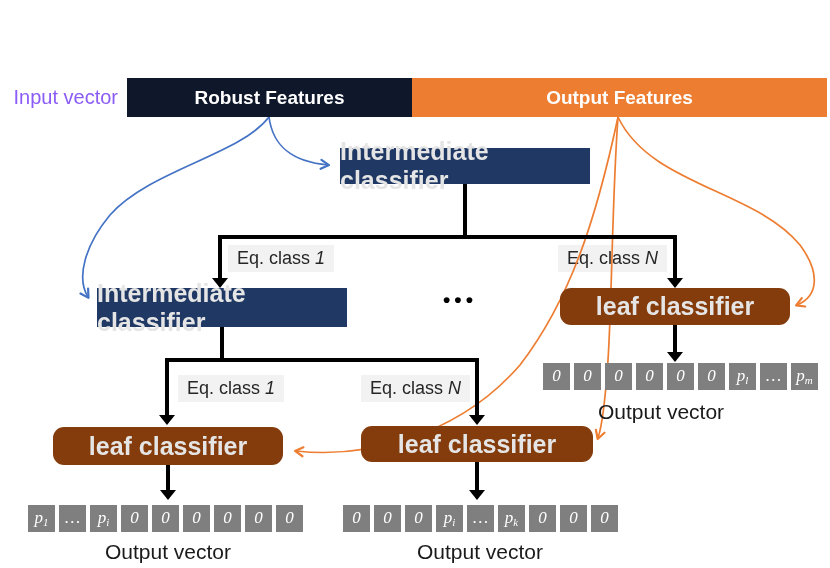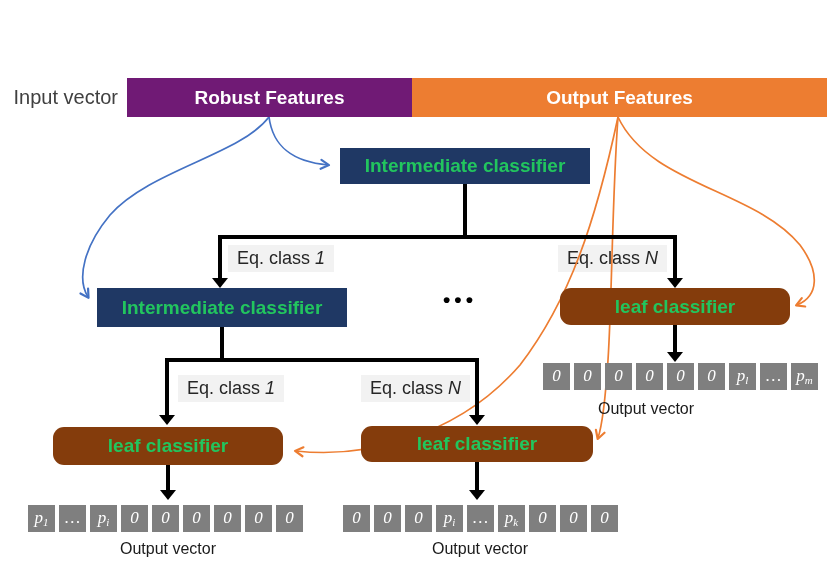--- a/index.html
+++ b/index.html
@@ -10,33 +10,33 @@
   
   .lbl-layer{position:absolute;inset:0;z-index:1;padding-left:24px;}
   #arrows{position:absolute;left:0;top:0;z-index:2;}
   .box-layer{position:absolute;inset:0;z-index:3;pointer-events:none;}
   .box-layer > *{pointer-events:auto;}
 
   
   .input-label{
     position:absolute;left:0;top:78px;width:118px;height:39px;
     display:flex;align-items:center;justify-content:flex-end;
-    font-size:20px;color:#404040;
+    font-size:20px;color:#8b5cf6;
   }
   .seg{
     position:absolute;top:78px;height:39px;display:flex;align-items:center;
     justify-content:center;color:#fff;font-weight:bold;font-size:19px;
   }
-  .seg-blue{left:127px;width:285px;background:#701a75;}
+  .seg-blue{left:127px;width:285px;background:#0f172a;}
   .seg-orange{left:412px;width:415px;background:#ED7D31;}
 
   
   .node{
     position:absolute;display:flex;align-items:center;justify-content:center;
-    color:#22c55e;font-weight:bold;font-size:19px;
+    color:#e5e5e5;font-weight:bold;font-size:25px;
   }
   .navy{background:#1F3864;}
   .brown{background:#843C0C;border-radius:11px;}
   #node-root{left:340px;top:148px;width:250px;height:36px;}
   #node-mid{left:97px;top:288px;width:250px;height:39px;}
   #node-leaf-right{left:560px;top:288px;width:230px;height:37px;}
   #node-leaf-left{left:53px;top:427px;width:230px;height:38px;}
   #node-leaf-mid{left:361px;top:426px;width:232px;height:36px;}
 
   .ellipsis{
@@ -62,21 +62,21 @@
   #vec-middle{left:343px;top:505px;}
   #vec-right{left:543px;top:363px;}
   .cell{
     width:27px;height:27px;background:#7F7F7F;color:#fff;
     display:flex;align-items:flex-start;justify-content:center;
     font-family:"Liberation Serif",serif;font-style:italic;font-size:17px;
     line-height:25px;
   }
   .cell sub{font-size:11px;line-height:1;align-self:flex-end;margin-bottom:4px;}
   .cap{
-    position:absolute;font-size:16px;color:#1a1a1a;width:200px;text-align:center;
+    position:absolute;font-size:21px;color:#1a1a1a;width:200px;text-align:center;
   }
   #cap-left{left:68px;top:540px;}
   #cap-middle{left:380px;top:540px;}
   #cap-right{left:598px;top:400px;text-align:left;}
 </style>
 </head>
 <body>
 
 <div id="stage">
 

